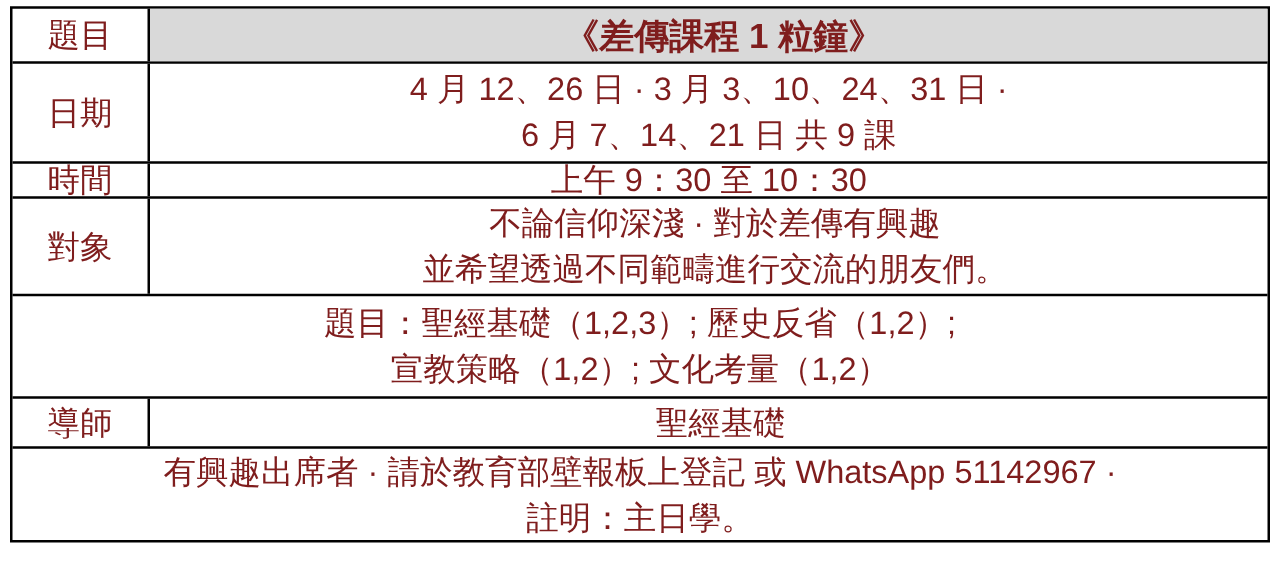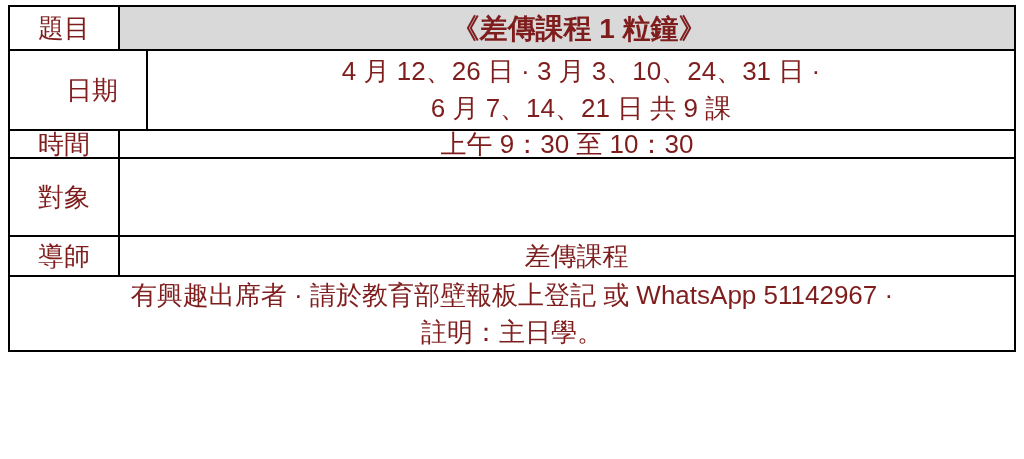--- a/index.html
+++ b/index.html
@@ -28,21 +28,21 @@
     color: #7f1d1d;
   }
   .row {
     display: flex;
     flex-direction: row;
     box-sizing: border-box;
     border-bottom: 2px solid #000000;
   }
   .row:last-child { border-bottom: none; }
   .r1 { height: 44px; }
-  .r2 { height: 80px; padding-left: 28px; }
+  .r2 { height: 80px; }
   .r3 { height: 28px; }
   .r4 { height: 78px; gap: 10px; }
   .r5 { height: 82px; }
   .r6 { height: 40px; gap: 19px; }
   .r7 { height: 73px; }
   .cell {
     box-sizing: border-box;
     display: flex;
     flex-direction: column;
     justify-content: center;
@@ -102,29 +102,39 @@
       </div>
       <div class="cell value">
         <div class="line">上午 9：30 至 10：30</div>
       </div>
     </div>
 
     <div class="row r4">
       <div class="cell label">
         <div class="line">對象</div>
       </div>
+      <div class="cell value">
+        <div class="line">不論信仰深淺 · 對於差傳有興趣</div>
+        <div class="line">並希望透過不同範疇進行交流的朋友們。</div>
+      </div>
     </div>
 
+    <div class="row r5">
+      <div class="cell merged">
+        <div class="line">題目：聖經基礎（1,2,3）; 歷史反省（1,2）;</div>
+        <div class="line">宣教策略（1,2）; 文化考量（1,2）</div>
+      </div>
+    </div>
 
     <div class="row r6">
       <div class="cell label">
         <div class="line">導師</div>
       </div>
       <div class="cell value">
-        <div class="line">差傳課程</div>
+        <div class="line">聖經基礎</div>
       </div>
     </div>
 
     <div class="row r7">
       <div class="cell merged">
         <div class="line">有興趣出席者 · 請於教育部壁報板上登記 或 WhatsApp 51142967 ·</div>
         <div class="line">註明：主日學。</div>
       </div>
     </div>
 

